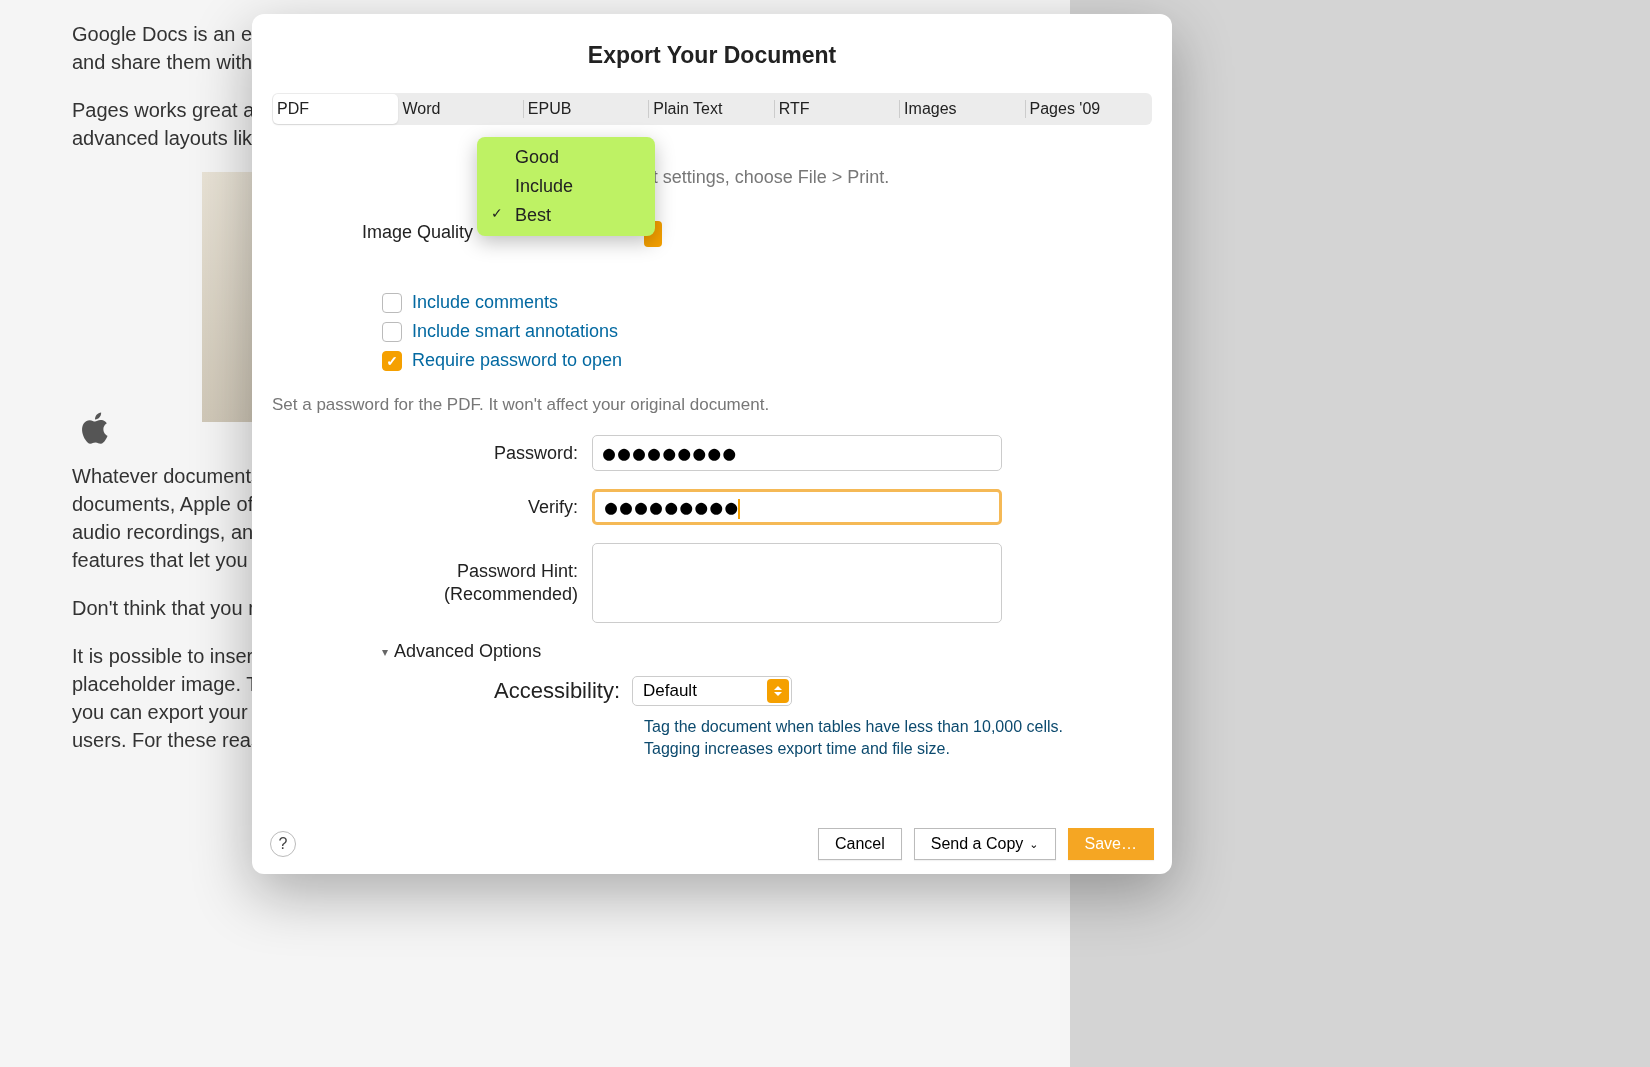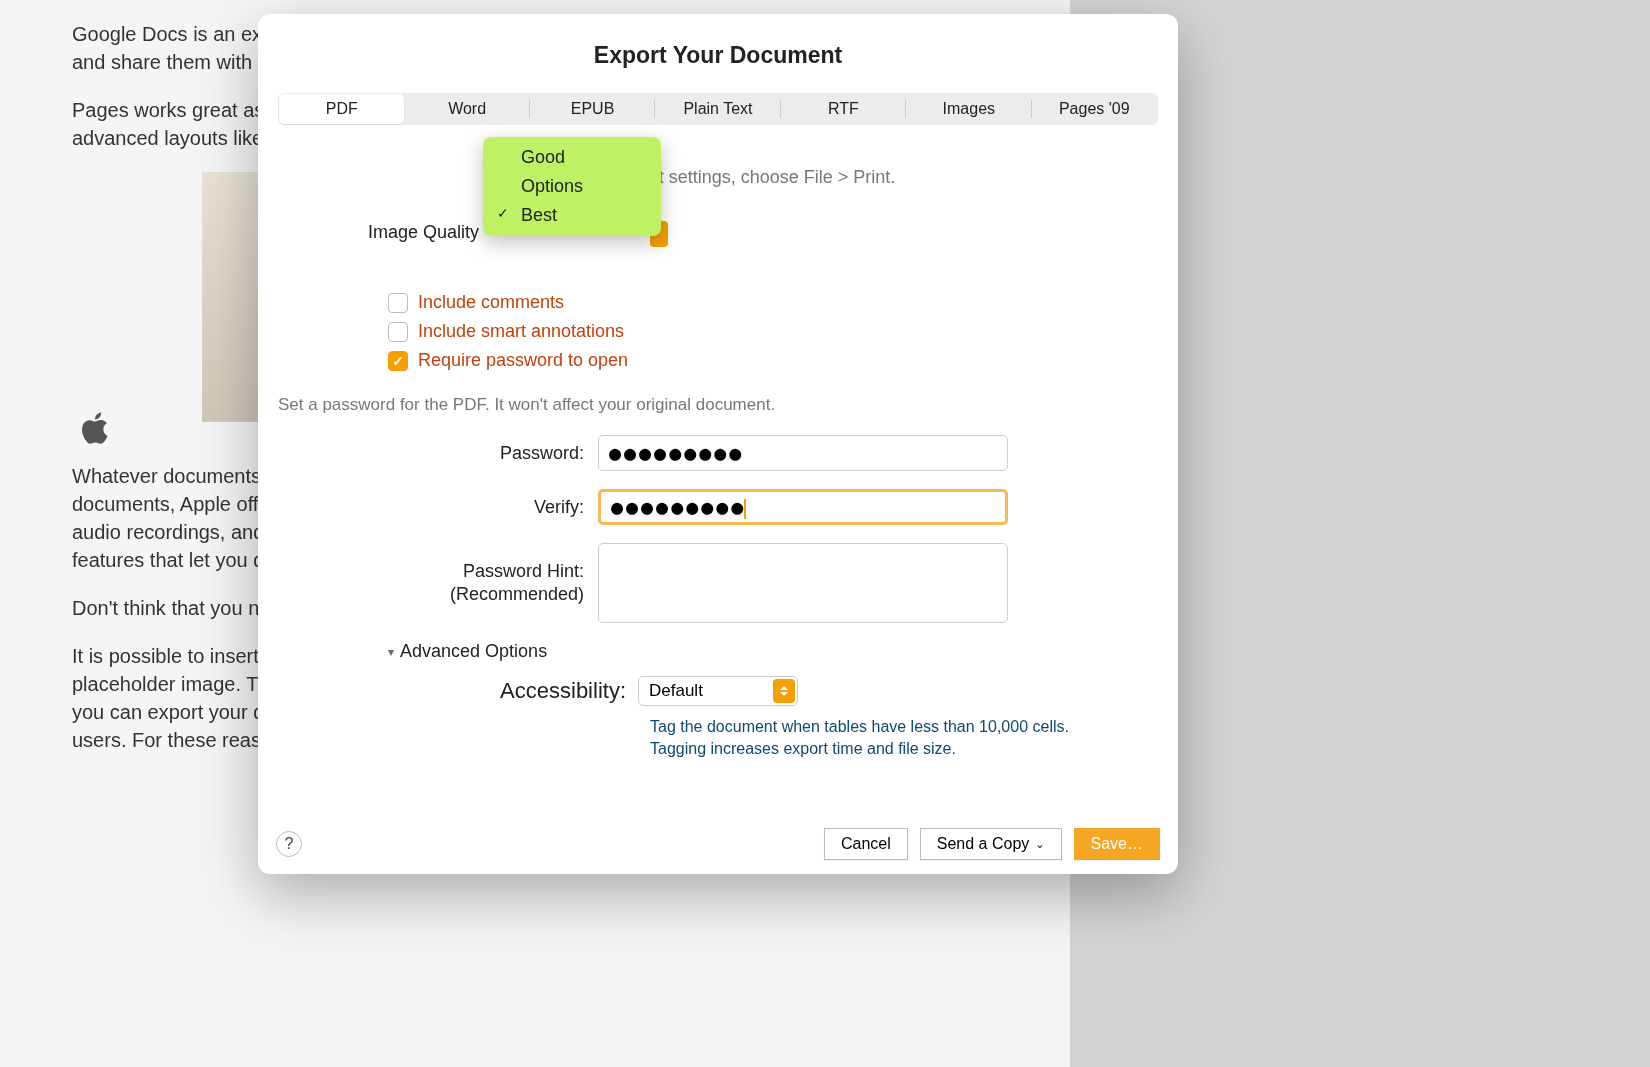--- a/index.html
+++ b/index.html
@@ -40,21 +40,21 @@
     .apple-logo {
       position: absolute;
       left: 80px;
       top: 410px;
       width: 30px;
       height: 36px;
       color: #555;
     }
     .dialog {
       position: absolute;
-      left: 258px;
+      left: 252px;
       top: 14px;
       width: 920px;
       height: 860px;
       background: #fff;
       border-radius: 12px;
       box-shadow: 0 20px 60px rgba(0,0,0,0.3);
       display: flex;
       flex-direction: column;
     }
     .dialog-title {
@@ -66,21 +66,21 @@
     }
     .tabs {
       display: flex;
       margin: 0 20px 12px;
       background: #ececec;
       border-radius: 6px;
       padding: 1px;
     }
     .tab {
       flex: 1;
-      text-align: center;
+      text-align: left;
       padding: 6px 4px;
       font-size: 16px;
       color: #222;
       cursor: pointer;
       position: relative;
     }
     .tab.active {
       background: #fff;
       border-radius: 5px;
       box-shadow: 0 1px 2px rgba(0,0,0,0.1);
@@ -133,21 +133,21 @@
       border-color: #f5a000;
     }
     .checkbox.checked::after {
       content: '✓';
       color: #fff;
       font-size: 14px;
       font-weight: bold;
     }
     .checkbox-label {
       font-size: 18px;
-      color: #c2410c;
+      color: #0369a1;
     }
     .password-hint {
       color: #777;
       font-size: 17px;
       margin: 24px 0 20px 0;
     }
     .input-row {
       display: flex;
       align-items: center;
       margin-bottom: 18px;
@@ -393,21 +393,21 @@
 
     <div class="hint-text">
       <span style="visibility:hidden;">To change prin</span><span>t settings, choose File &gt; Print.</span>
     </div>
 
     <div class="img-quality-label">Image Quality</div>
     <div class="quality-select-stub"></div>
 
     <div class="dropdown-popup">
       <div class="dropdown-item">Good</div>
-      <div class="dropdown-item">Options</div>
+      <div class="dropdown-item">Include</div>
       <div class="dropdown-item selected">Best</div>
     </div>
 
     <div style="height: 80px;"></div>
 
     <div class="checkbox-row">
       <div class="checkbox"></div>
       <span class="checkbox-label">Include comments</span>
     </div>
 

